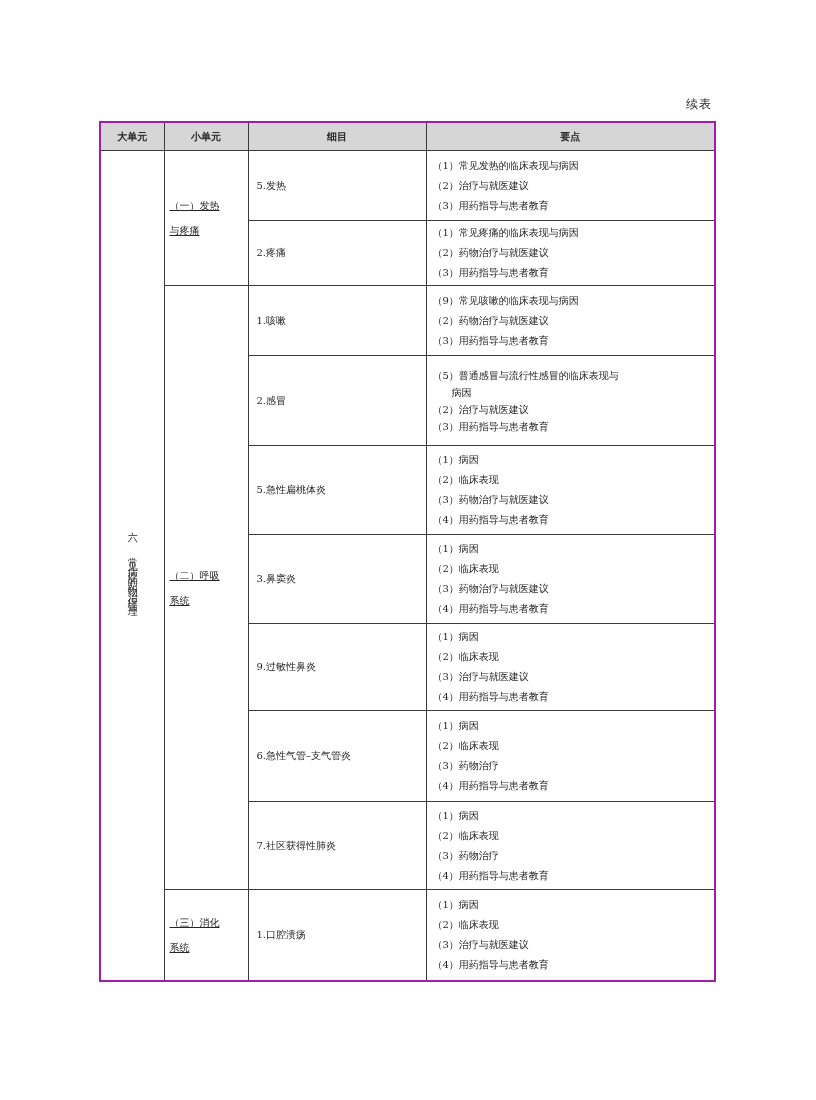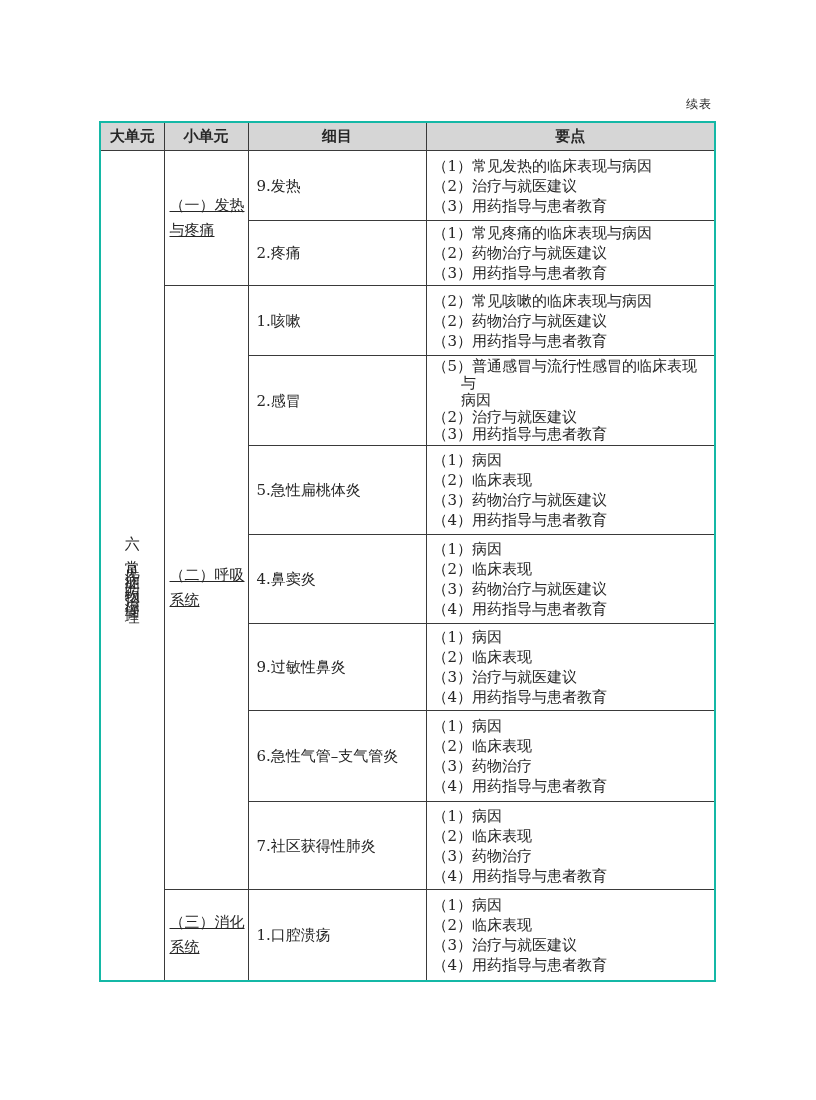--- a/index.html
+++ b/index.html
@@ -25,22 +25,22 @@
     font-size: 12px;
     letter-spacing: 1px;
   }
   table.syllabus {
     position: absolute;
     left: 99px;
     top: 121px;
     width: 615px;
     border-collapse: collapse;
     table-layout: fixed;
-    border: 2px solid #14b8a6;
-    font-size: 15px;
+    border: 2px solid #a21caf;
+    font-size: 10px;
   }
   table.syllabus th, table.syllabus td {
     border: 1px solid #3a3a3a;
     vertical-align: middle;
   }
   table.syllabus th {
     background: #d6d6d6;
     font-weight: bold;
     height: 25px;
     text-align: center;
@@ -114,41 +114,41 @@
     </thead>
     <tbody>
       <tr class="h70">
         <td class="major-cell" rowspan="10">
           <div class="vtext">
             <span class="unit-no">六</span><span class="unit-name">常见病症的药物治疗管理</span>
           </div>
         </td>
         <td class="group-cell" rowspan="2">（一）发热
 与疼痛</td>
-        <td class="item-cell">9.发热</td>
+        <td class="item-cell">5.发热</td>
         <td class="points-cell">
           <div class="pt">（1）常见发热的临床表现与病因</div>
           <div class="pt">（2）治疗与就医建议</div>
           <div class="pt">（3）用药指导与患者教育</div>
         </td>
       </tr>
       <tr class="h65">
         <td class="item-cell">2.疼痛</td>
         <td class="points-cell">
           <div class="pt">（1）常见疼痛的临床表现与病因</div>
           <div class="pt">（2）药物治疗与就医建议</div>
           <div class="pt">（3）用药指导与患者教育</div>
         </td>
       </tr>
       <tr class="h70">
         <td class="group-cell" rowspan="7">（二）呼吸
 系统</td>
         <td class="item-cell">1.咳嗽</td>
         <td class="points-cell">
-          <div class="pt">（2）常见咳嗽的临床表现与病因</div>
+          <div class="pt">（9）常见咳嗽的临床表现与病因</div>
           <div class="pt">（2）药物治疗与就医建议</div>
           <div class="pt">（3）用药指导与患者教育</div>
         </td>
       </tr>
       <tr class="h90">
         <td class="item-cell">2.感冒</td>
         <td class="points-cell compact">
           <div class="pt">（5）普通感冒与流行性感冒的临床表现与
 病因</div>
           <div class="pt">（2）治疗与就医建议</div>
@@ -158,21 +158,21 @@
       <tr class="h89">
         <td class="item-cell">5.急性扁桃体炎</td>
         <td class="points-cell">
           <div class="pt">（1）病因</div>
           <div class="pt">（2）临床表现</div>
           <div class="pt">（3）药物治疗与就医建议</div>
           <div class="pt">（4）用药指导与患者教育</div>
         </td>
       </tr>
       <tr class="h89">
-        <td class="item-cell">4.鼻窦炎</td>
+        <td class="item-cell">3.鼻窦炎</td>
         <td class="points-cell">
           <div class="pt">（1）病因</div>
           <div class="pt">（2）临床表现</div>
           <div class="pt">（3）药物治疗与就医建议</div>
           <div class="pt">（4）用药指导与患者教育</div>
         </td>
       </tr>
       <tr class="h87">
         <td class="item-cell">9.过敏性鼻炎</td>
         <td class="points-cell">

